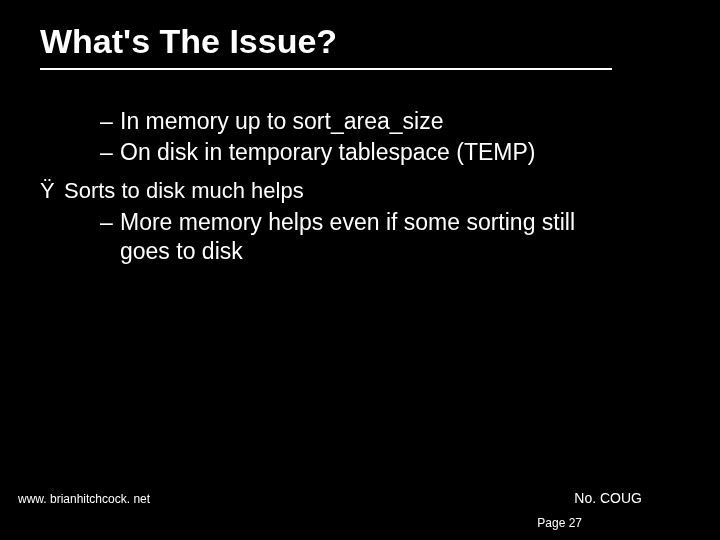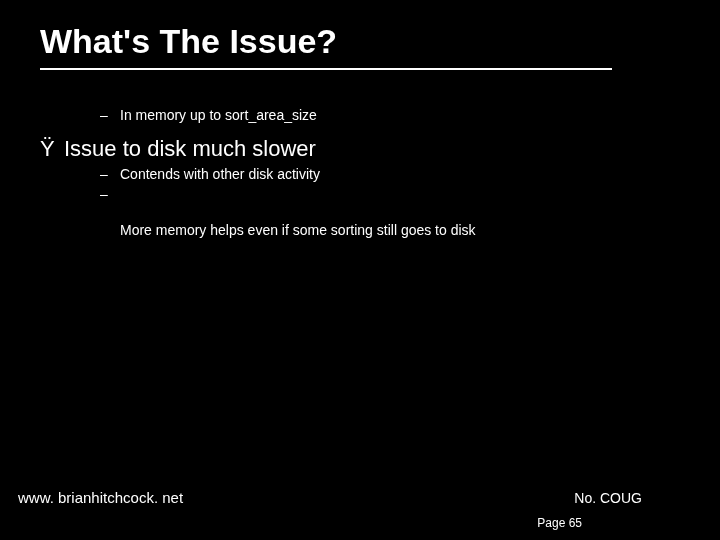--- a/index.html
+++ b/index.html
@@ -44,54 +44,53 @@
   .lvl1 {
     margin-top: 10px;
     margin-bottom: 4px;
   }
   .lvl1 .marker {
     display: inline-block;
     width: 24px;
   }
   .lvl2 {
     margin-left: 60px;
-    font-size: 14px;
+    font-size: 23px;
     margin-top: 2px;
     margin-bottom: 2px;
   }
   .lvl2 .marker {
     display: inline-block;
     width: 20px;
   }
   .lvl2 .text {
     display: inline;
   }
   
   .lvl2-wrap {
     display: flex;
   }
   .lvl2-wrap .marker {
     flex: 0 0 20px;
   }
   .lvl2-wrap .text {
     flex: 1 1 auto;
-    margin-top: 36px;
   }
   .footer {
     position: absolute;
     left: 0;
     right: 0;
     bottom: 0;
     height: 58px;
   }
   .footer-url {
     position: absolute;
     left: 18px;
     bottom: 34px;
-    font-size: 15px;
+    font-size: 12px;
     color: #fff;
   }
   .footer-org {
     position: absolute;
     right: 10px;
     bottom: 34px;
     font-size: 14px;
     color: #fff;
   }
   .footer-author {
@@ -115,34 +114,34 @@
 <div class="slide">
 
   <div class="title">What's The Issue?</div>
   <div class="hr"></div>
 
   <div class="body">
 
     <div class="lvl2">
       <span class="marker">–</span><span class="text">In memory up to sort_area_size</span>
     </div>
+    <div class="lvl2">
+      <span class="marker">–</span><span class="text">On disk in temporary tablespace (TEMP)</span>
+    </div>
 
     <div class="lvl1">
-      <span class="marker">Ÿ</span><span>Issue to disk much slower</span>
-    </div>
-    <div class="lvl2">
-      <span class="marker">–</span><span class="text">Contends with other disk activity</span>
+      <span class="marker">Ÿ</span><span>Sorts to disk much helps</span>
     </div>
 
     <div class="lvl2 lvl2-wrap">
       <span class="marker">–</span>
         <span class="text">More memory helps even if some sorting still goes to disk</span>
     </div>
 
   </div>
 
   <div class="footer">
     <div class="footer-url">www. brianhitchcock. net</div>
     <div class="footer-org">No. COUG</div>
-    <div class="footer-page">Page 65</div>
+    <div class="footer-page">Page 27</div>
   </div>
 
 </div>
 
 </body></html>

